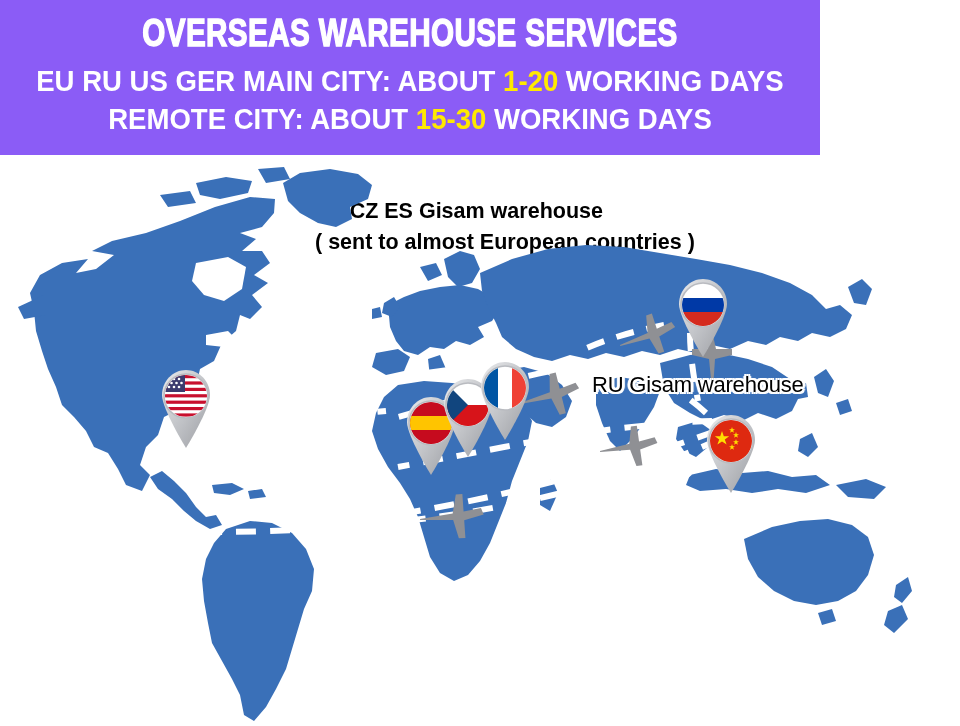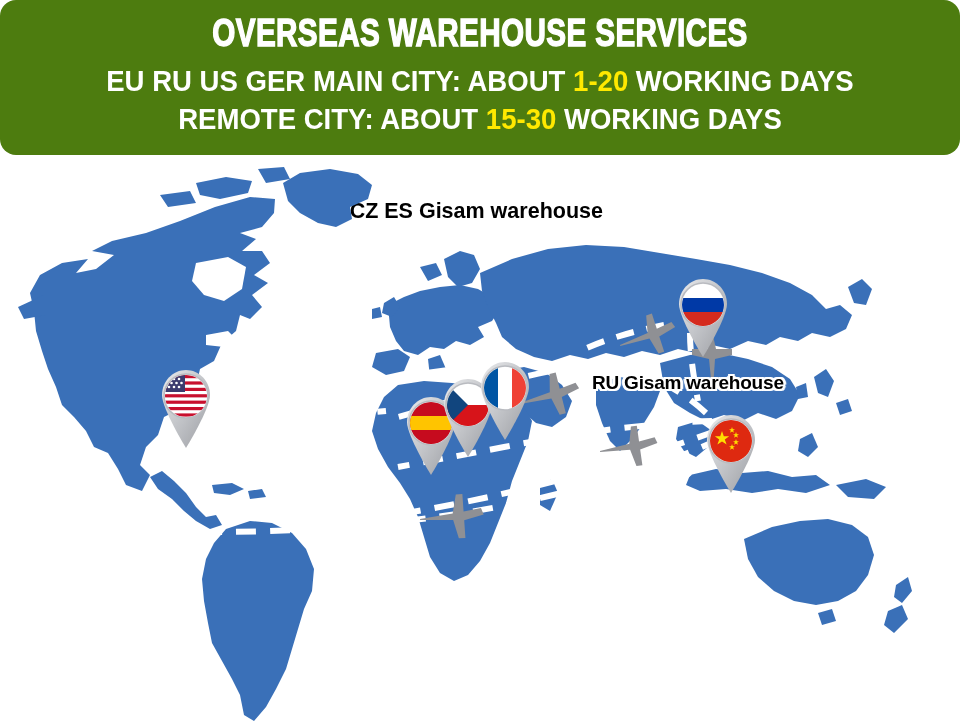--- a/index.html
+++ b/index.html
@@ -6,25 +6,24 @@
   html,body { width:960px; height:726px; }
   body {
     background:#ffffff;
     font-family:"Liberation Sans", sans-serif;
     overflow:hidden;
     position:relative;
   }
 
   
   #banner {
-    position:absolute; left:0; top:0; width:960px; height:155px;
-    background:#4d7c0f;
+    position:absolute; left:0; top:0; width:820px; height:155px;
+    background:#8b5cf6;
     text-align:center;
     overflow:hidden;
-    border-radius:16px;
   }
   #banner-title {
     color:#ffffff;
     font-family:"Liberation Sans", sans-serif;
     font-weight:bold;
     font-size:38px;
     letter-spacing:0.5px;
     line-height:1;
     margin-top:14px;
     transform:scaleX(0.78);
@@ -65,22 +64,22 @@
   
   .pin {
     position:absolute;
     width:62px; height:82px;
   }
   .pin svg { width:100%; height:100%; display:block; }
 
   
   .map-label {
     position:absolute;
-    font-weight:bold;
-    font-size:19px;
+    font-weight:normal;
+    font-size:22px;
     color:#000000;
     white-space:nowrap;
     letter-spacing:-0.2px;
     text-shadow:
       -2px -2px 0 #fff, 2px -2px 0 #fff, -2px 2px 0 #fff, 2px 2px 0 #fff,
       -2px 0 0 #fff, 2px 0 0 #fff, 0 -2px 0 #fff, 0 2px 0 #fff,
       -3px 0 1px #fff, 3px 0 1px #fff;
   }
 </style>
 </head>
@@ -93,20 +92,21 @@
     <span>EU RU US GER  MAIN CITY: ABOUT </span><span class="hl">1-20</span><span> WORKING DAYS</span>
   </div>
 
   <div class="banner-line" id="banner-line2">
     <span>REMOTE CITY: ABOUT </span><span class="hl">15-30</span><span> WORKING DAYS</span>
   </div>
 </div>
 
 <div id="subtitle">
   <div>FR CZ ES Gisam warehouse</div>
+  <div>( sent to almost European countries )</div>
 </div>
 
 <div id="map-wrap">
 
   <svg id="map-svg" viewBox="0 0 960 571">
     <g fill="#3a70b8">
 
       <path d="M283,28 L300,18 L330,14 L358,19 L372,30 L368,44 L350,52 L352,64 L336,72 L318,68 L300,58 L288,46 Z"></path>
 
       <path d="M40,120 L62,108 L88,104 L76,118 L96,114 L114,100 L92,96 L112,86 L146,78 L180,66 L215,52

